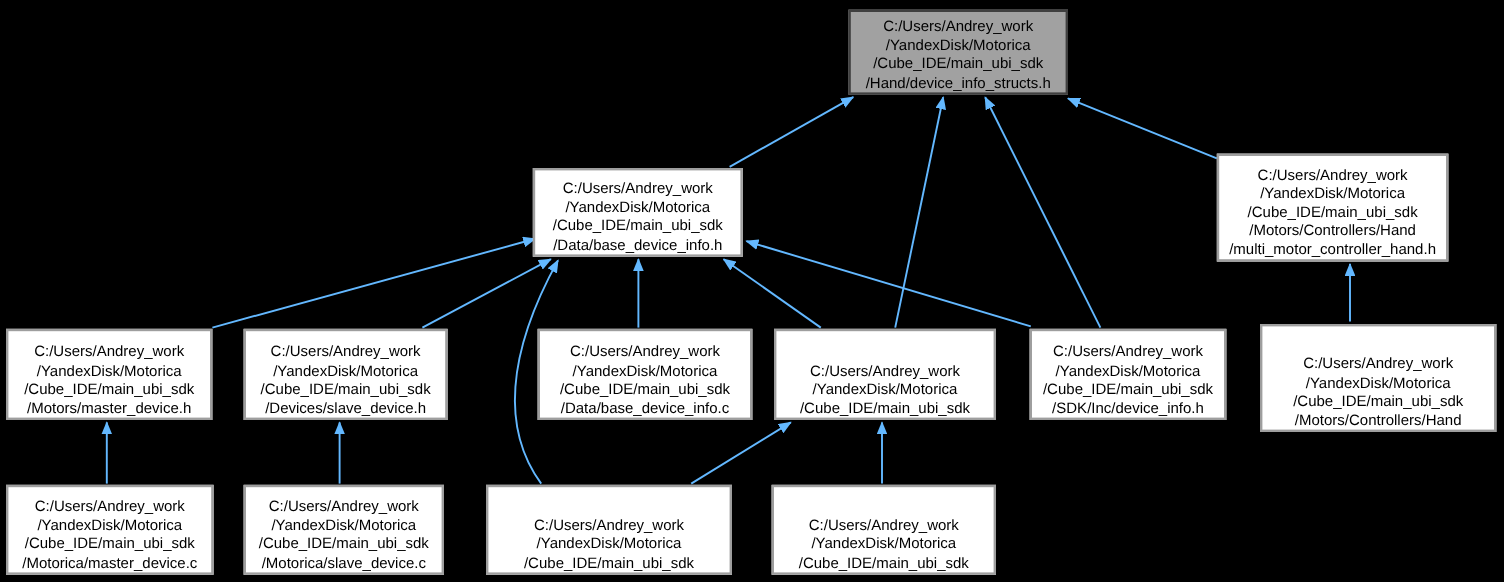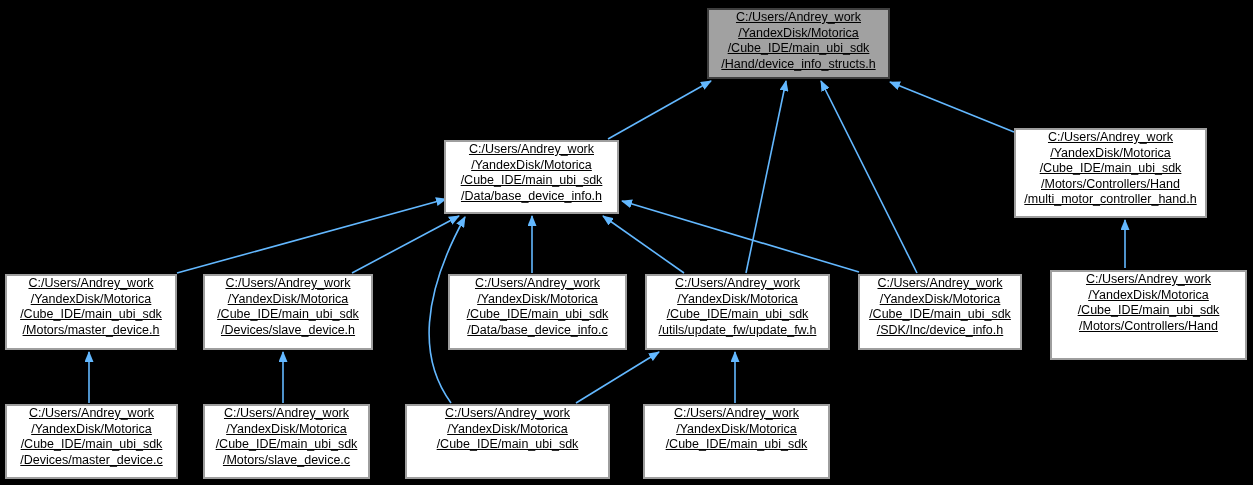--- a/index.html
+++ b/index.html
@@ -10,25 +10,24 @@
     font-family:"Liberation Sans", sans-serif;
     overflow:hidden;
   }
   #edges{position:absolute;left:0;top:0;width:1253px;height:485px;z-index:1;}
   .node{
     position:absolute;z-index:2;
     box-sizing:border-box;
     background:var(--node-fill,#fff);
     border:2px solid var(--node-border,#9e9e9e);
     color:var(--text,#000);
-    display:flex;flex-direction:column;justify-content:flex-start;align-items:center;
+    display:flex;flex-direction:column;justify-content:flex-end;align-items:center;
     font-size:12.5px;line-height:15.5px;
     white-space:nowrap;
     cursor:pointer;
-    text-decoration:underline;
   }
   .node.selected{
     background:var(--sel-fill,#a1a1a1);
     border-color:var(--sel-border,#3f3f3f);
   }
   .node .ln{pointer-events:none;}
   .edge{fill:none;stroke:var(--edge,#63B8FF);stroke-width:1.6px;}
 </style>
 </head>
 <body>
@@ -93,45 +92,44 @@
       <div class="node" style="left: 448px; top: 274px; width: 179px; height: 76px;">
         <div class="ln">C:/Users/Andrey_work</div>
         <div class="ln">/YandexDisk/Motorica</div>
         <div class="ln">/Cube_IDE/main_ubi_sdk</div>
         <div class="ln">/Data/base_device_info.c</div>
       </div>
       <div class="node" style="left: 645px; top: 274px; width: 185px; height: 76px;">
         <div class="ln">C:/Users/Andrey_work</div>
         <div class="ln">/YandexDisk/Motorica</div>
         <div class="ln">/Cube_IDE/main_ubi_sdk</div>
-        <div class="ln">/utils/update_fw/update_fw.h</div>
       </div>
       <div class="node" style="left: 858px; top: 274px; width: 164px; height: 76px;">
         <div class="ln">C:/Users/Andrey_work</div>
         <div class="ln">/YandexDisk/Motorica</div>
         <div class="ln">/Cube_IDE/main_ubi_sdk</div>
         <div class="ln">/SDK/Inc/device_info.h</div>
       </div>
       <div class="node" style="left: 1050px; top: 270px; width: 197px; height: 90px;">
         <div class="ln">C:/Users/Andrey_work</div>
         <div class="ln">/YandexDisk/Motorica</div>
         <div class="ln">/Cube_IDE/main_ubi_sdk</div>
         <div class="ln">/Motors/Controllers/Hand</div>
       </div>
       <div class="node" style="left: 5px; top: 404px; width: 173px; height: 75px;">
         <div class="ln">C:/Users/Andrey_work</div>
         <div class="ln">/YandexDisk/Motorica</div>
         <div class="ln">/Cube_IDE/main_ubi_sdk</div>
-        <div class="ln">/Devices/master_device.c</div>
+        <div class="ln">/Motorica/master_device.c</div>
       </div>
       <div class="node" style="left: 203px; top: 404px; width: 167px; height: 75px;">
         <div class="ln">C:/Users/Andrey_work</div>
         <div class="ln">/YandexDisk/Motorica</div>
         <div class="ln">/Cube_IDE/main_ubi_sdk</div>
-        <div class="ln">/Motors/slave_device.c</div>
+        <div class="ln">/Motorica/slave_device.c</div>
       </div>
       <div class="node" style="left: 405px; top: 404px; width: 205px; height: 75px;">
         <div class="ln">C:/Users/Andrey_work</div>
         <div class="ln">/YandexDisk/Motorica</div>
         <div class="ln">/Cube_IDE/main_ubi_sdk</div>
       </div>
       <div class="node" style="left: 643px; top: 404px; width: 187px; height: 75px;">
         <div class="ln">C:/Users/Andrey_work</div>
         <div class="ln">/YandexDisk/Motorica</div>
         <div class="ln">/Cube_IDE/main_ubi_sdk</div>

